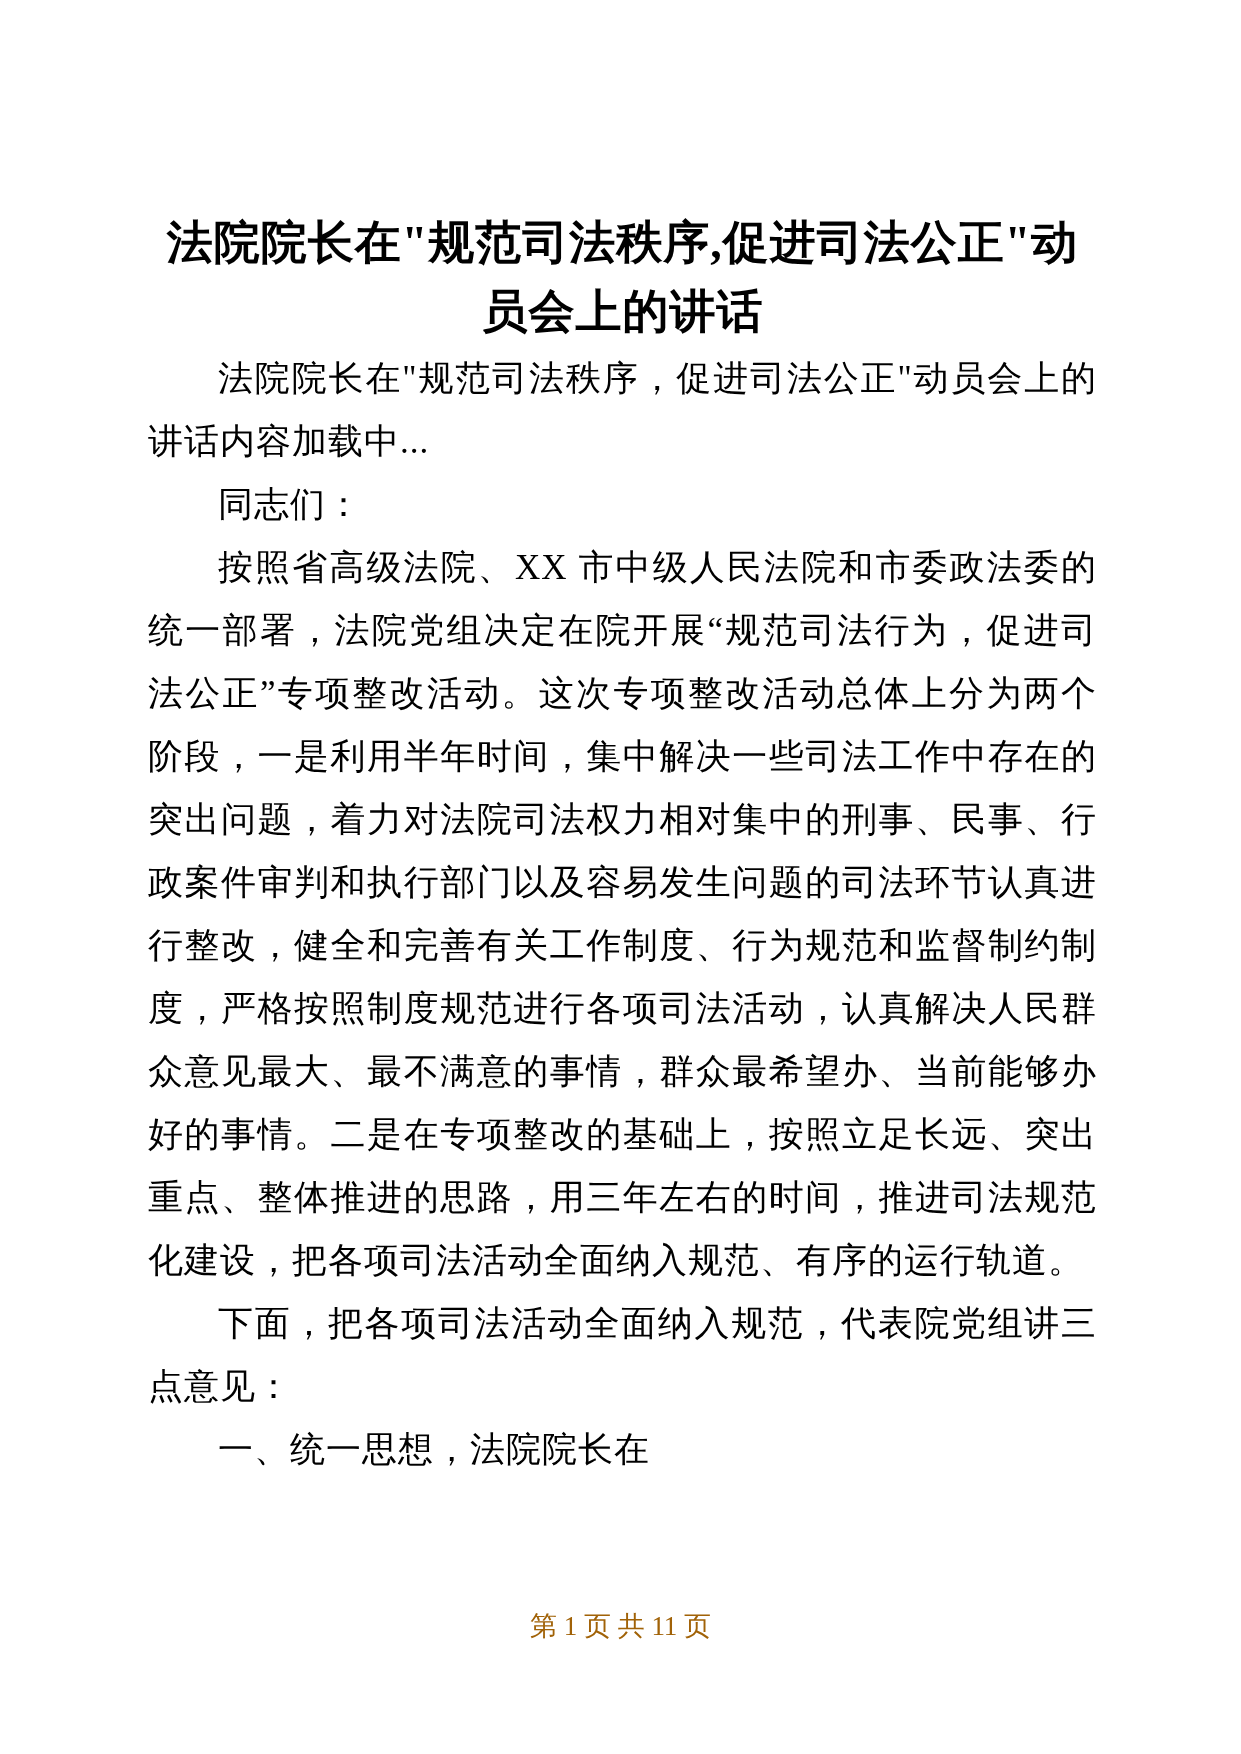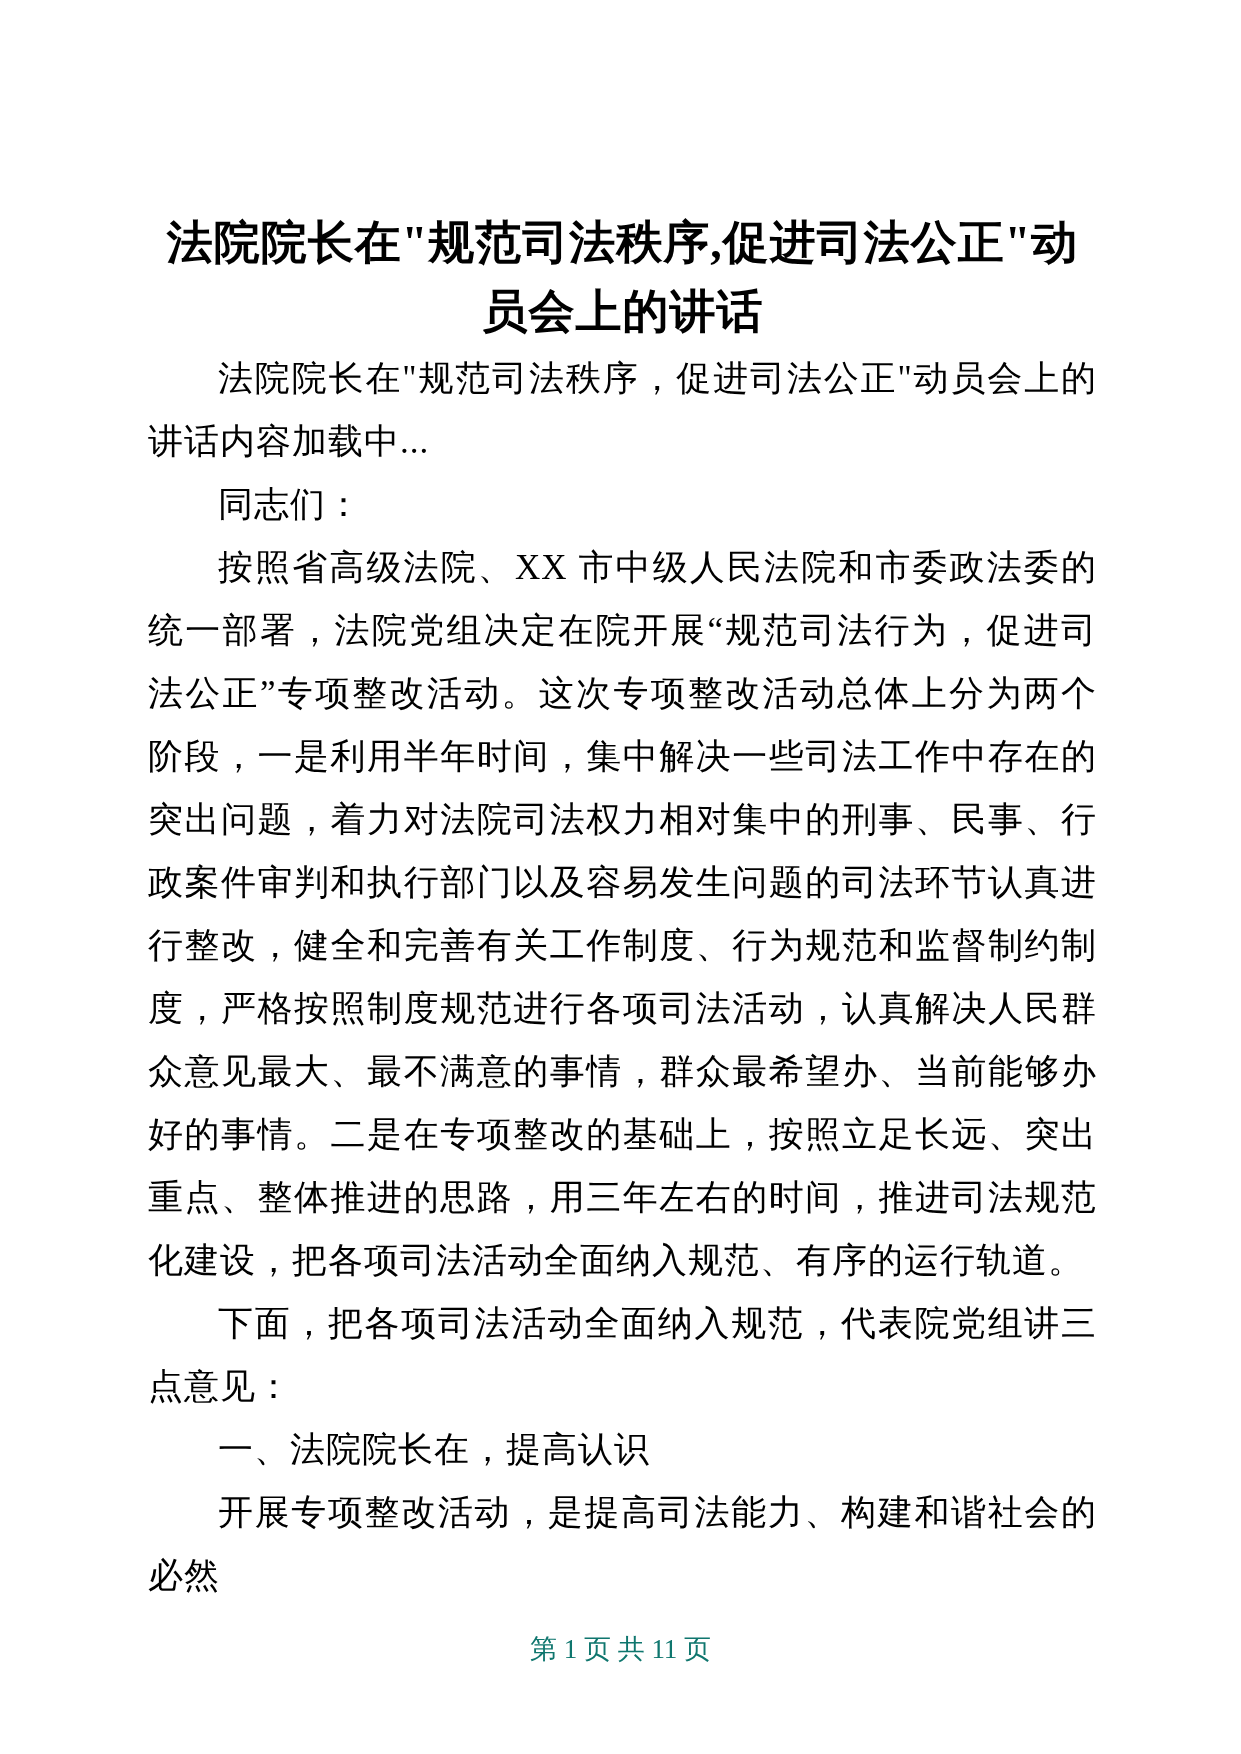--- a/index.html
+++ b/index.html
@@ -40,35 +40,33 @@
     letter-spacing: 1px;
   }
   .page-footer {
     position: absolute;
     top: 1606px;
     left: 0;
     width: 100%;
     text-align: center;
     font-size: 27px;
     line-height: 40px;
-    color: #0f766e;
-    margin-top: 23px;
+    color: #a16207;
   }
 </style>
 </head>
 <body>
 
 <div class="page">
   <div class="content">
     <h1 class="doc-title">法院院长在"规范司法秩序,促进司法公正"动员会上的讲话</h1>
     <div class="doc-body">
         <p class="para">法院院长在"规范司法秩序，促进司法公正"动员会上的讲话内容加载中...</p>
         <p class="para">同志们：</p>
         <p class="para">按照省高级法院、XX 市中级人民法院和市委政法委的统一部署，法院党组决定在院开展“规范司法行为，促进司法公正”专项整改活动。这次专项整改活动总体上分为两个阶段，一是利用半年时间，集中解决一些司法工作中存在的突出问题，着力对法院司法权力相对集中的刑事、民事、行政案件审判和执行部门以及容易发生问题的司法环节认真进行整改，健全和完善有关工作制度、行为规范和监督制约制度，严格按照制度规范进行各项司法活动，认真解决人民群众意见最大、最不满意的事情，群众最希望办、当前能够办好的事情。二是在专项整改的基础上，按照立足长远、突出重点、整体推进的思路，用三年左右的时间，推进司法规范化建设，把各项司法活动全面纳入规范、有序的运行轨道。</p>
         <p class="para">下面，把各项司法活动全面纳入规范，代表院党组讲三点意见：</p>
-        <p class="para">一、法院院长在，提高认识</p>
-        <p class="para">开展专项整改活动，是提高司法能力、构建和谐社会的必然</p>
+        <p class="para">一、统一思想，法院院长在</p>
       </div>
   </div>
   <div class="page-footer">
     <span>第 1 页 共 11 页</span>
   </div>
 </div>
 
 </body></html>

